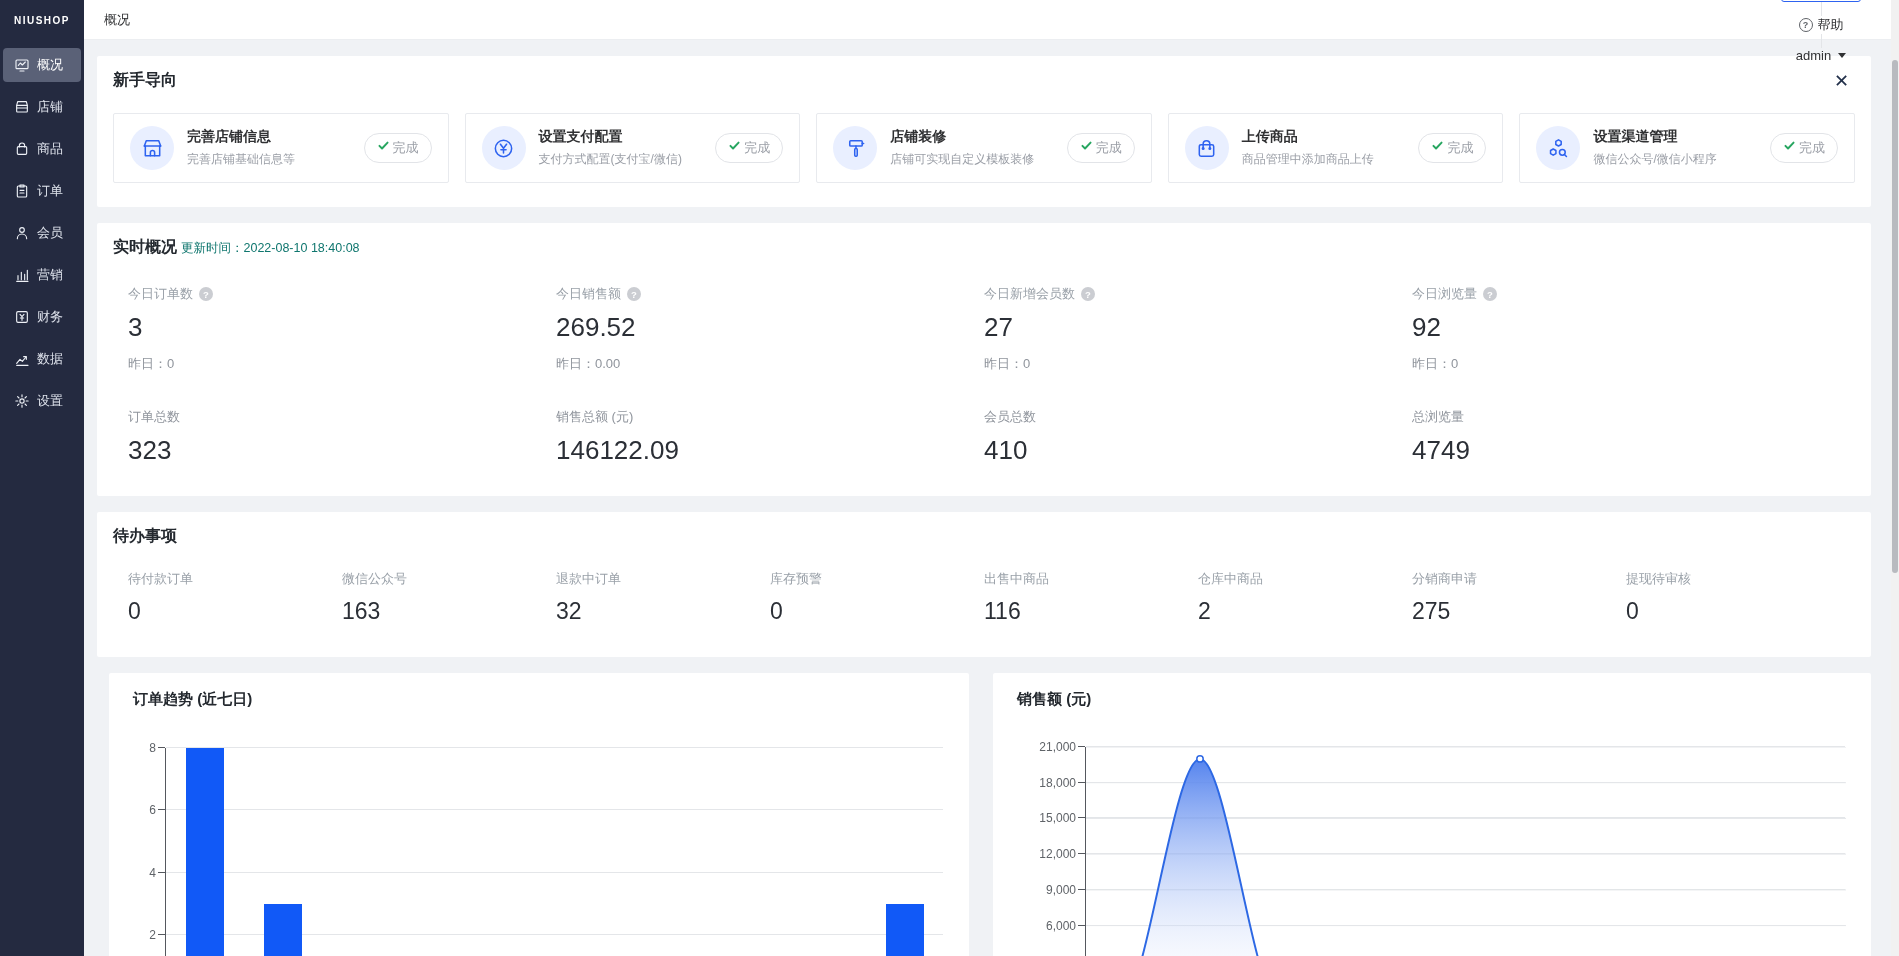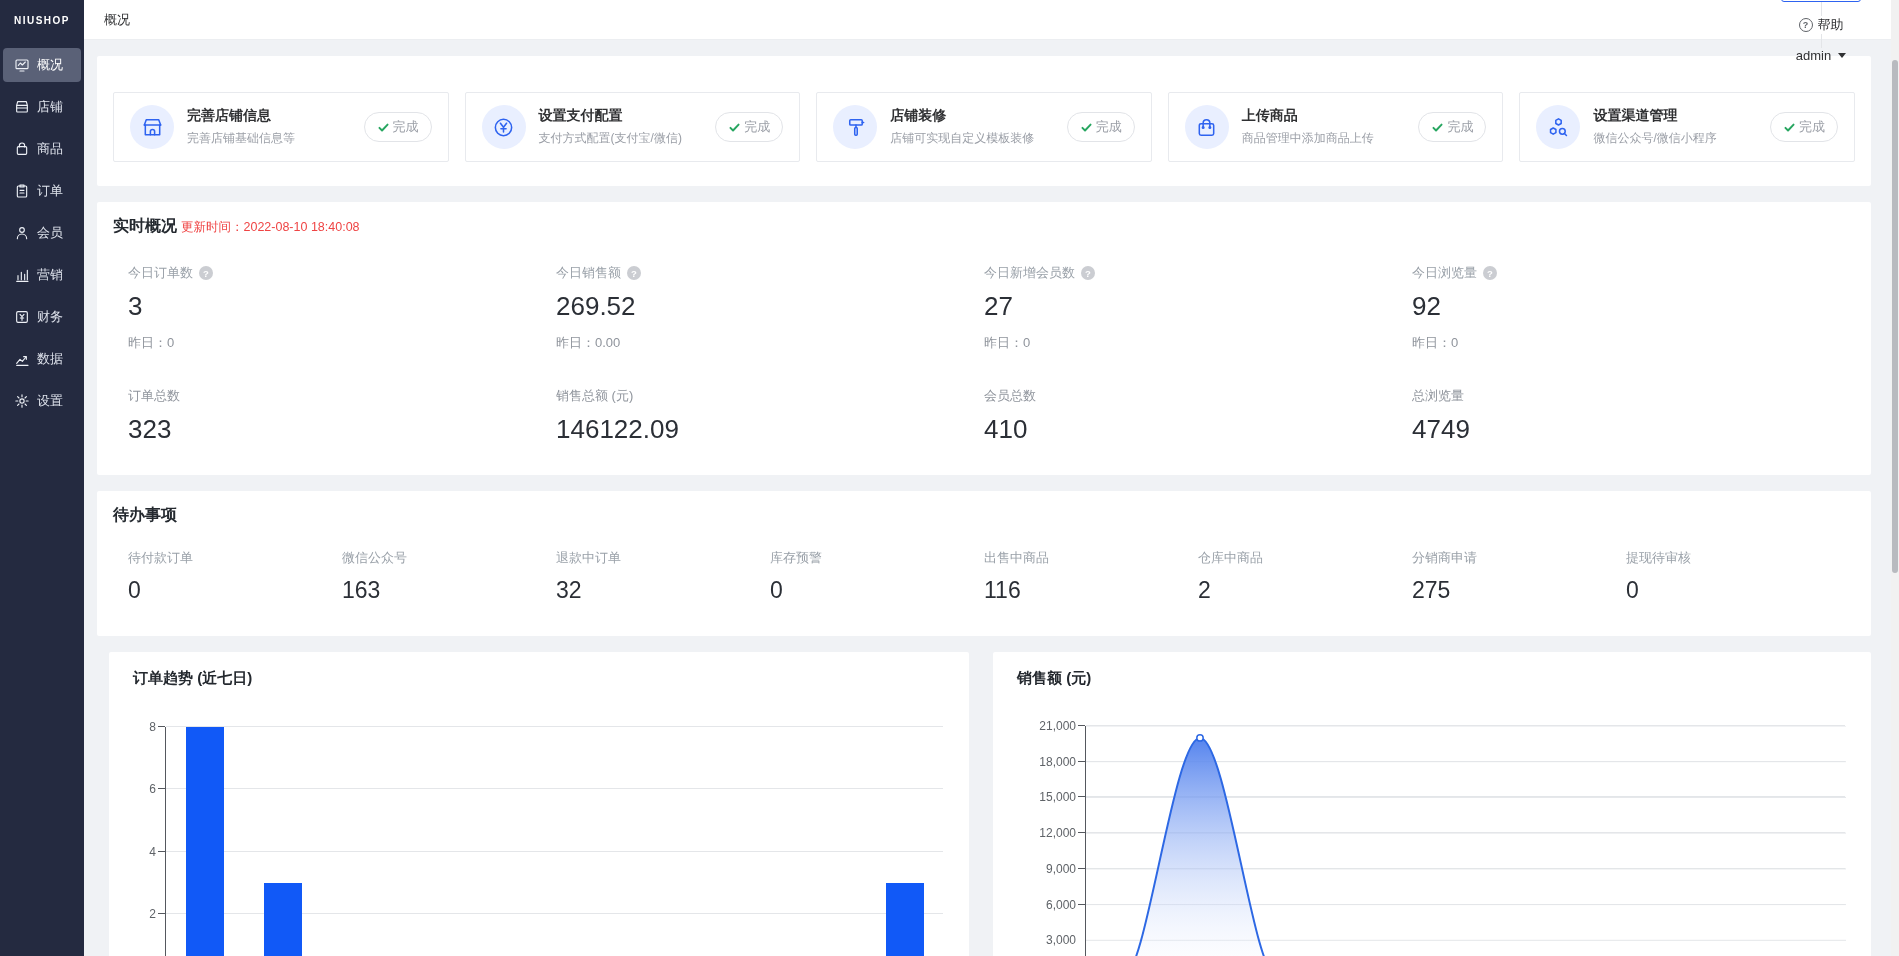--- a/index.html
+++ b/index.html
@@ -43,29 +43,29 @@
   .close { font-size:18px; color:#22304a; cursor:pointer; line-height:1; margin-right:6px; }
   .cards { display:flex; gap:16px; margin-top:22px; }
   .card { flex:1; border:1px solid #e8eaee; border-radius:2px; background:#fff;
     display:flex; align-items:center; padding:12px 16px; gap:13px; cursor:pointer; }
   .card-ic { width:44px; height:44px; min-width:44px; border-radius:50%; background:#e9efff;
     display:flex; align-items:center; justify-content:center; }
   .card-ic svg { width:23px; height:23px; fill:none; stroke:#2e63f0; stroke-width:1.6;
     stroke-linecap:round; stroke-linejoin:round; }
   .card-title { font-size:14px; font-weight:600; color:#303133; }
   .card-desc { font-size:12px; color:#9a9ea6; margin-top:5px; white-space:nowrap; }
-  .done-pill { margin-left:auto; display:inline-flex; align-items:center; gap:3px;
+  .done-pill { margin-left:auto; display:inline-flex; align-items:flex-start; gap:3px;
     border:1px solid #e2e4e8; border-radius:999px; padding:5px 12px; color:#9a9ea6;
     font-size:13px; background:#fff; cursor:pointer; white-space:nowrap; }
   .done-pill svg { width:13px; height:13px; fill:none; stroke:#27a660; stroke-width:2.4;
     stroke-linecap:round; stroke-linejoin:round; }
 
   .realtime { margin:16px 28px 0 13px; padding:14px 16px 30px; }
   .rt-head { display:flex; align-items:baseline; gap:4px; }
-  .rt-update { font-size:12.5px; color:#ef4444; }
+  .rt-update { font-size:12.5px; color:#0f766e; }
   .stats { display:grid; grid-template-columns:repeat(4,1fr); padding:0 15px; margin-top:27px; }
   .stat-label-row { font-size:13px; color:#99a0a8; display:flex; align-items:center; }
   .qmark { width:14px; height:14px; border-radius:50%; background:#cbcdd2; color:#fff;
     display:inline-flex; align-items:center; justify-content:center; font-size:9.5px; font-weight:700;
     margin-left:6px; cursor:pointer; }
   .stat-value { font-size:26px; color:#2b2f36; margin-top:9px; }
   .stat-sub { font-size:13px; color:#8f949c; margin-top:12px; }
   .stat-label2 { font-size:13px; color:#8f949c; margin-top:35px; }
   .stat-value2 { font-size:26px; color:#2b2f36; margin-top:9px; }
 
@@ -201,20 +201,24 @@
     <span class="user">
       <span>admin</span>
       <span class="caret"></span>
     </span>
   </div>
 </header>
 
 <main>
 
   <section class="panel guide">
+    <div class="panel-head">
+      <span class="panel-title">新手导向</span>
+      <span class="close">✕</span>
+    </div>
     <div class="cards" id="guide-cards">
         <div class="card">
        <span class="card-ic">
             <svg viewBox="0 0 24 24">
               <path d="M3.5 9.5L5.5 4h13l2 5.5"></path>
               <path d="M4.5 9.5v10h15v-10"></path>
               <path d="M9.8 19.5v-3.2a2.2 2.2 0 0 1 4.4 0v3.2"></path>
               <path d="M3.5 9.5h17"></path>
             </svg>
           </span>

